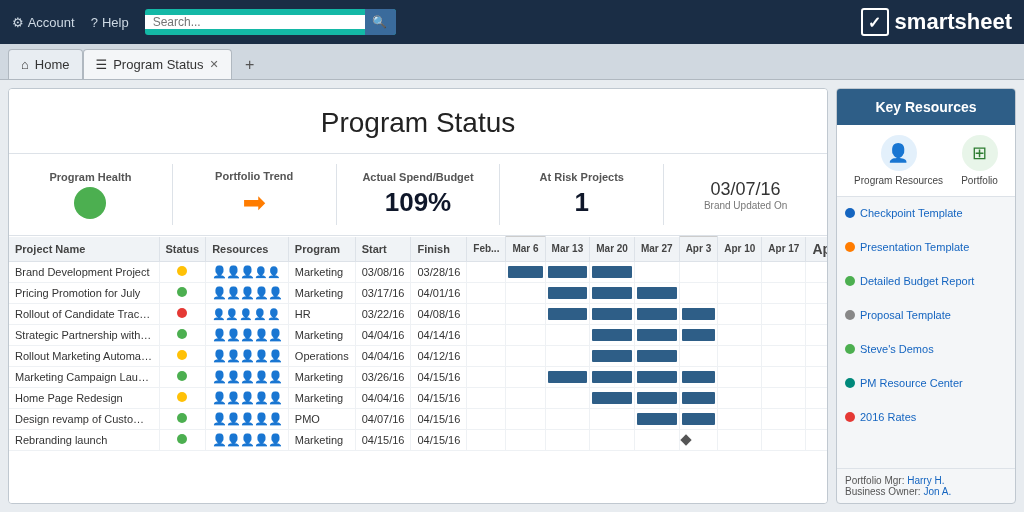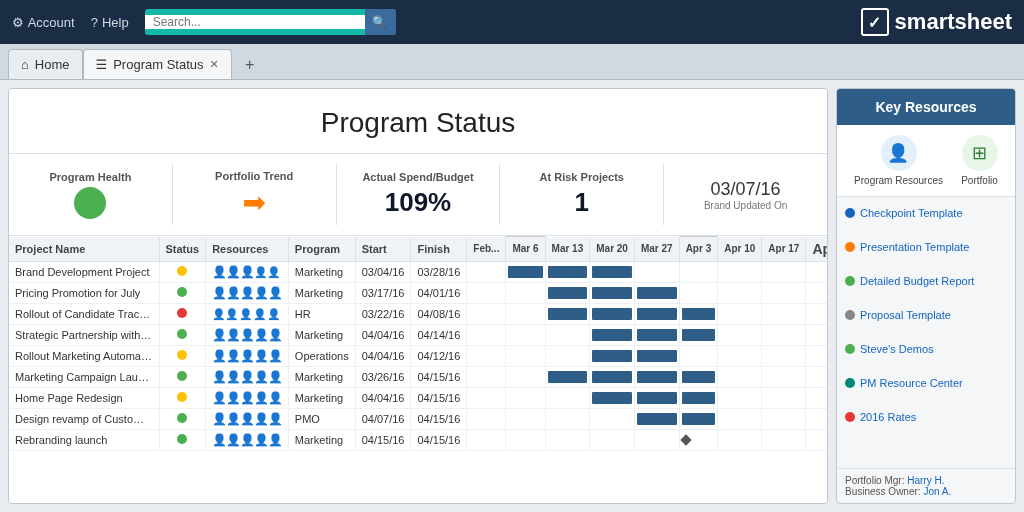--- a/index.html
+++ b/index.html
@@ -373,21 +373,21 @@
             <th style="font-size:10px;">Apr 17</th>
             <th style="font-size:14px;">Ap</th>
           </tr>
         </thead>
         <tbody id="project-rows">
             <tr>
               <td style="max-width: 150px; overflow: hidden; text-overflow: ellipsis;">Brand Development Project</td>
               <td style="text-align: center;"><span class="status-dot dot-yellow"></span></td>
               <td><span class="people-icons">👤👤👤</span><span class="people-gray">👤👤</span></td>
               <td>Marketing</td>
-              <td>03/04/16</td>
+              <td>03/08/16</td>
               <td>03/28/16</td>
               <td style="padding: 2px; min-width: 30px;"></td>
               <td style="padding: 2px; min-width: 30px;">
                 <div class="gantt-bar"></div>
               </td>
               <td style="padding: 2px; min-width: 30px;">
                 <div class="gantt-bar"></div>
               </td>
               <td style="padding: 2px; min-width: 30px;">
                 <div class="gantt-bar"></div>

